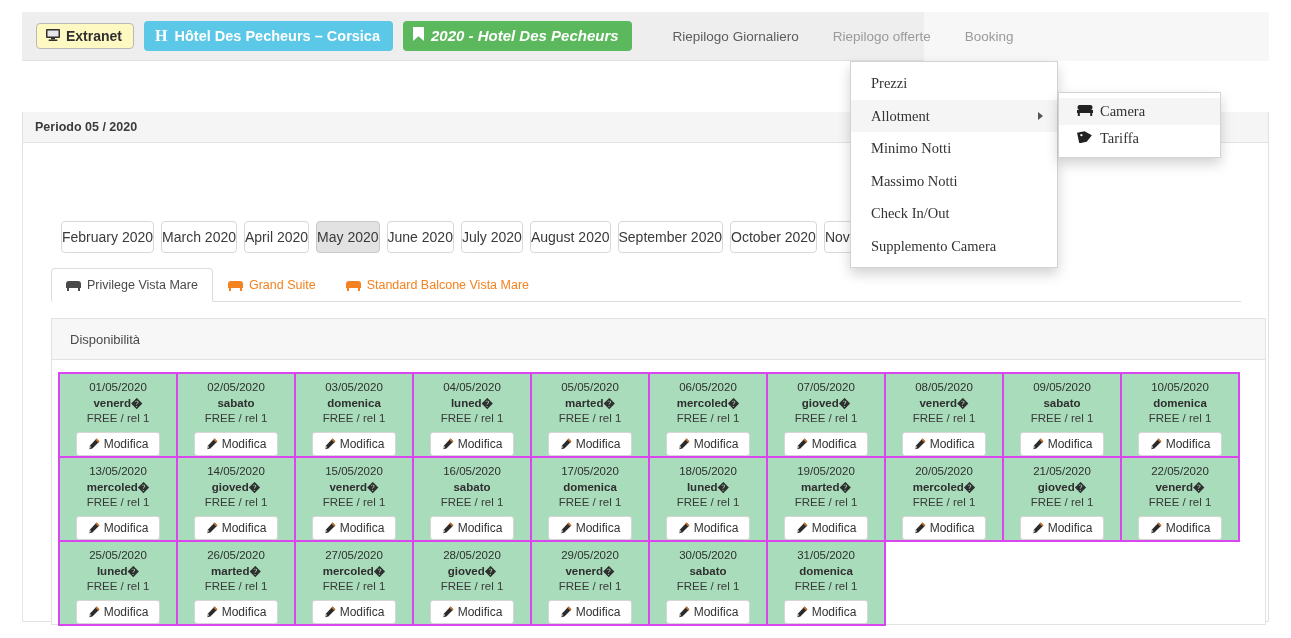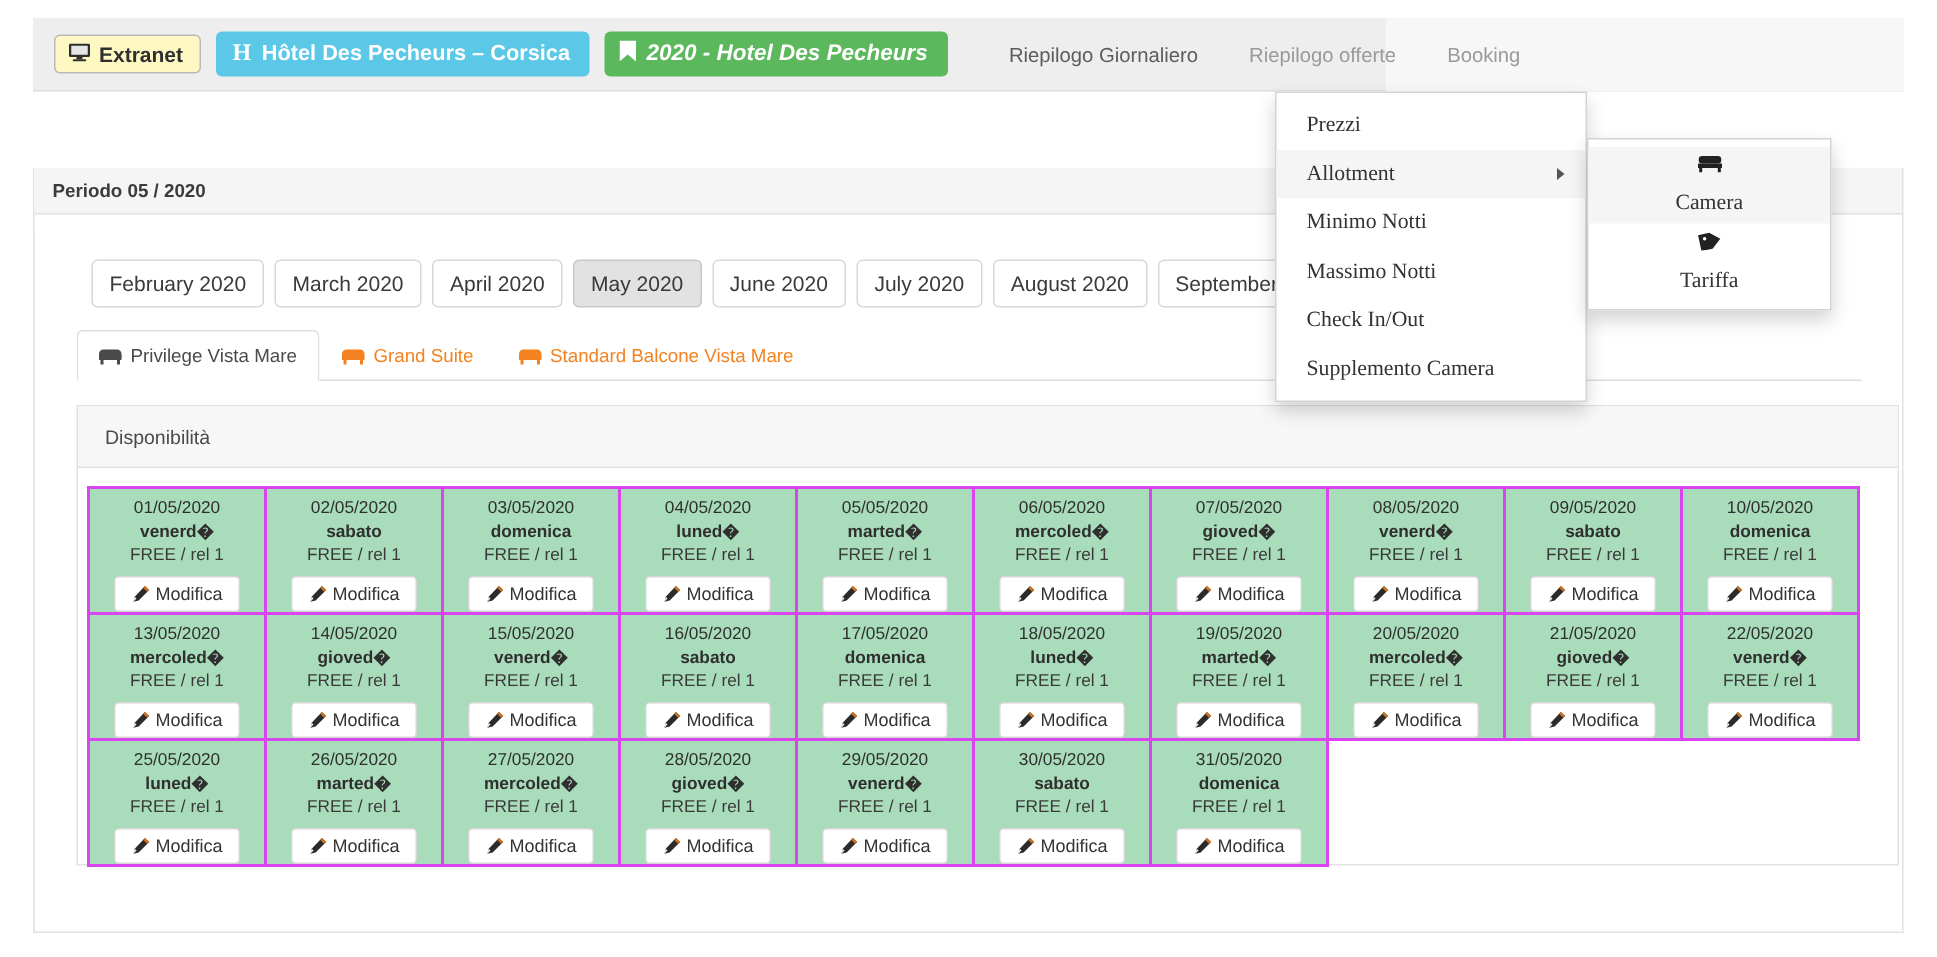--- a/index.html
+++ b/index.html
@@ -105,21 +105,21 @@
     background: #ffffff;
     border: 1px solid #d3d3d3;
     box-shadow: 0 6px 12px rgba(0,0,0,.175);
     padding: 5px 0;
     z-index: 60;
   }
   .sub-item {
     display: flex; align-items: center; gap: 7px;
     padding: 5px 18px;
     font-size: 14.5px; color: #333333;
-    white-space: nowrap; cursor: pointer; flex-direction: column;
+    white-space: nowrap; cursor: pointer;
   }
   .sub-item.active { background: #f5f5f5; }
 
   
   .panel {
     position: absolute; left: 22px; top: 112px;
     width: 1247px; height: 510px;
     background: #ffffff;
     border: 1px solid #e2e2e2;
     border-top: none;
@@ -135,23 +135,23 @@
 
   
   .months {
     display: flex; gap: 7px;
     padding: 30px 0 0 38px;
   }
   .month-tab {
     background: #ffffff;
     border: 1px solid #d8d8d8;
     border-radius: 4px;
-    padding: 7px 11px;
+    padding: 7px 0;
     font-size: 14px; color: #3a3a3a;
-    white-space: nowrap; cursor: pointer;
+    white-space: nowrap; cursor: pointer; margin-top: 48px;
   }
   .month-tab.selected {
     background: #e2e2e2;
     border-color: #c7c7c7;
   }
 
   
   .roomtabs {
     display: flex;
     margin: 14px 0 0 28px;

